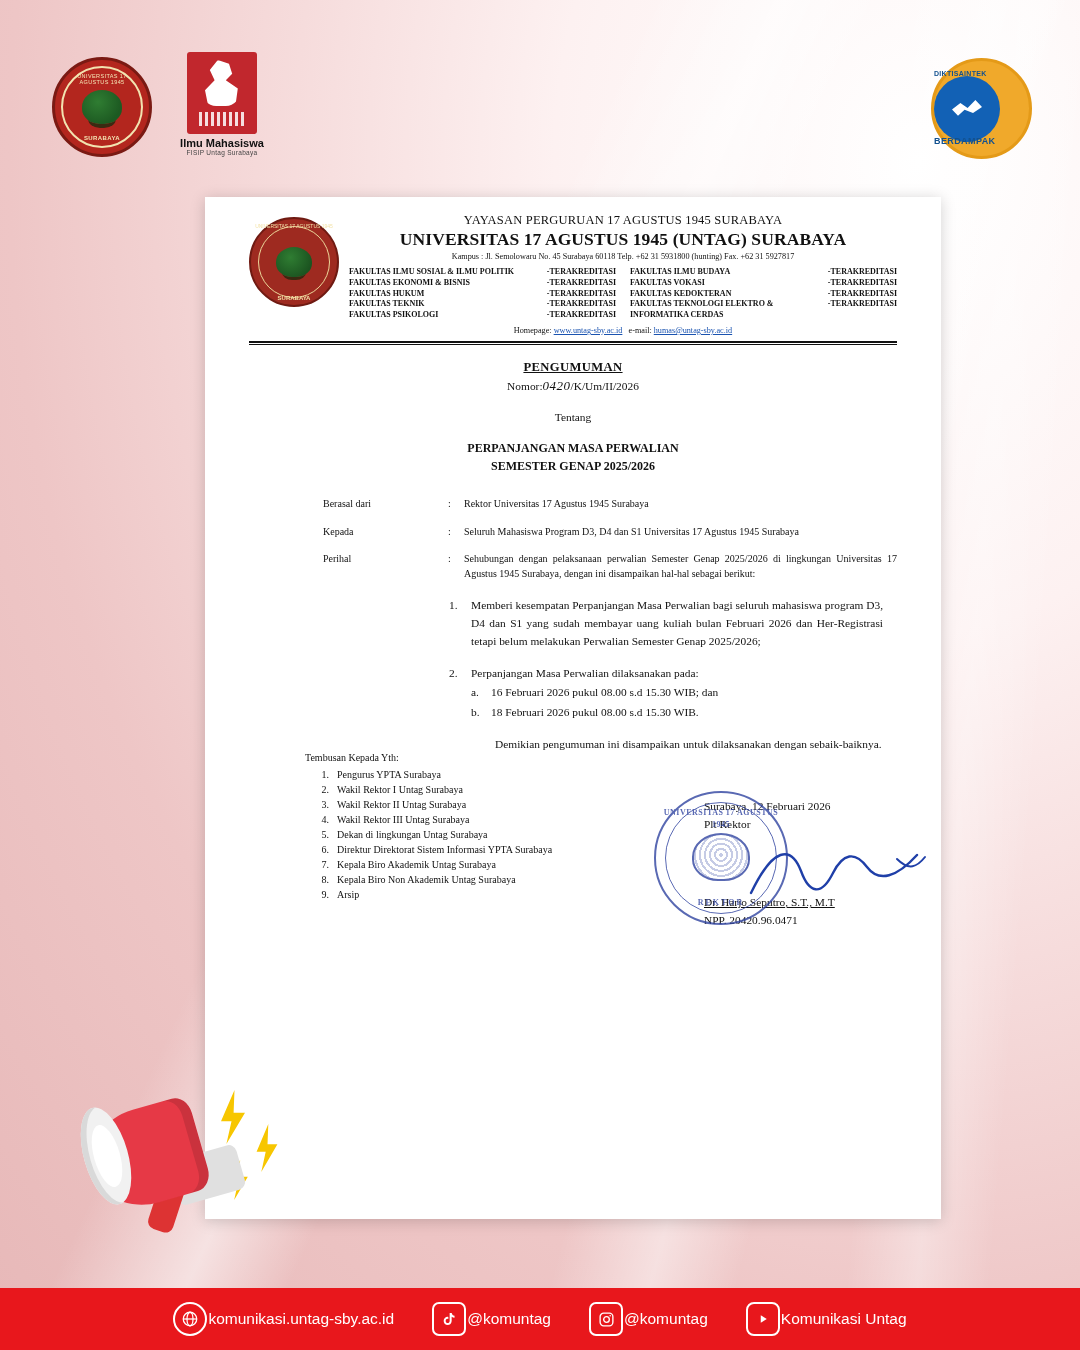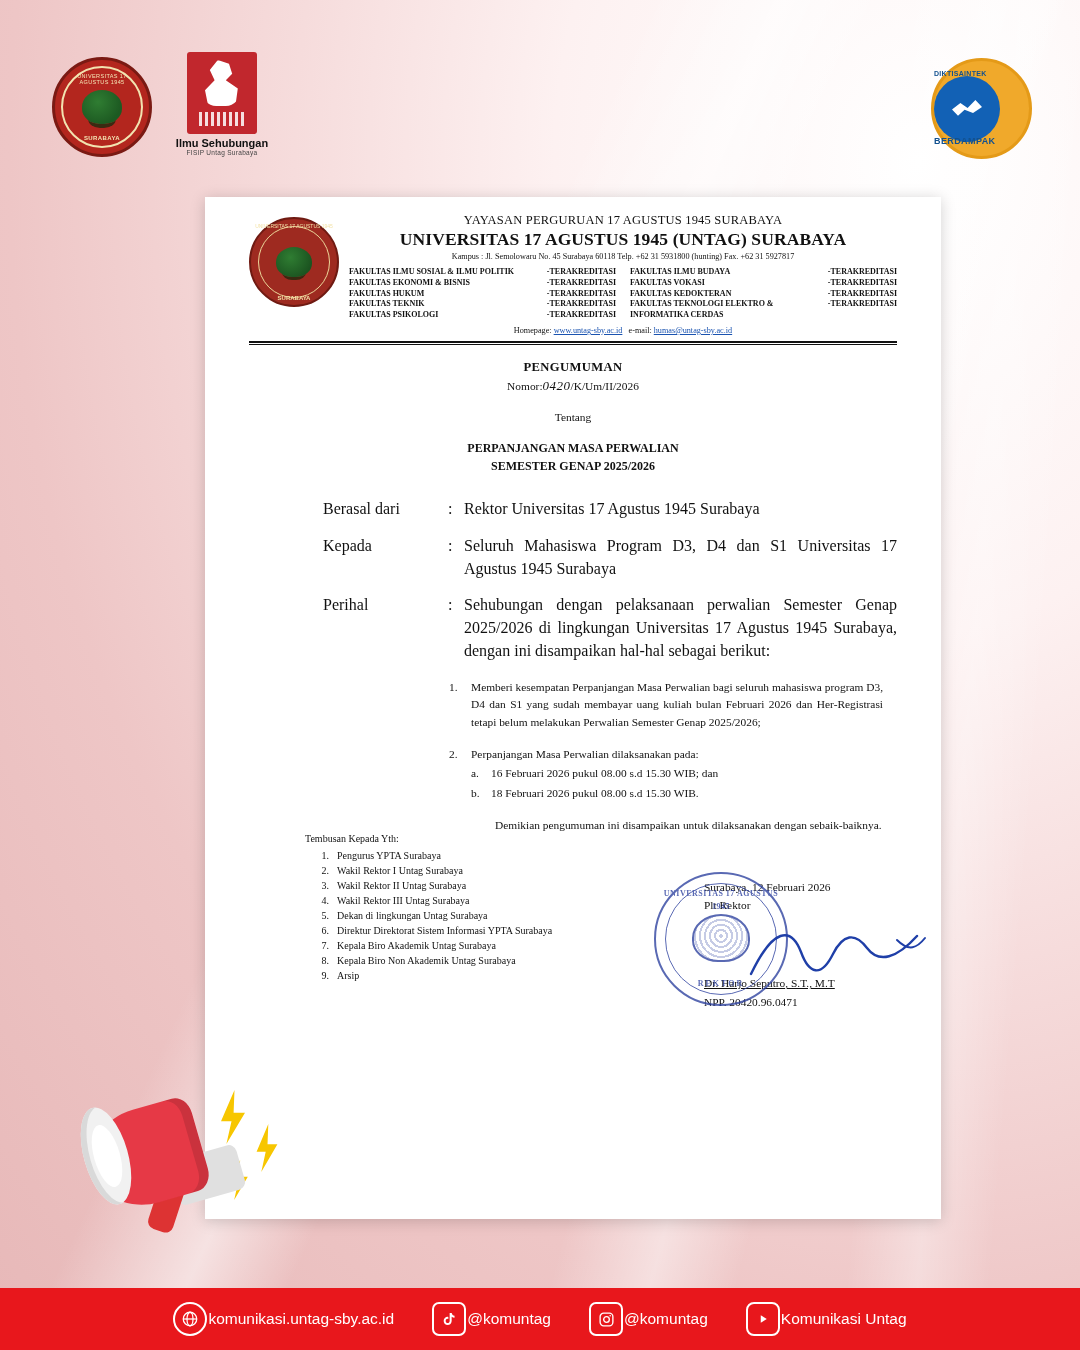--- a/index.html
+++ b/index.html
@@ -112,28 +112,28 @@
   .fak-col{flex:1;}
   .fak-row{display:flex;justify-content:space-between;line-height:1.35;}
   .fak-row .n{white-space:nowrap;}
   .fak-row .a{white-space:nowrap;}
   .homepage{font-size:8.2px;margin-top:5px;text-align:center;}
   .homepage a{color:#1a53b0;text-decoration:underline;}
   .rule{border-top:2.2px solid #111;margin:6px 0 0 0;}
   .rule2{border-top:.8px solid #111;margin-top:1.5px;}
 
   .title-block{text-align:center;margin-top:15px;}
-  .t-peng{font-weight:bold;font-size:12.6px;letter-spacing:.4px;}
+  .t-peng{font-weight:bold;font-size:12.6px;letter-spacing:.4px;text-decoration:underline;}
   .t-nomor{font-size:11.4px;margin-top:3px;}
   .t-nomor .hand{font-family:"Liberation Serif",serif;font-style:italic;font-size:13px;letter-spacing:.5px;}
   .t-tentang{font-size:11.4px;margin-top:17px;}
   .t-subject{font-weight:bold;font-size:12px;margin-top:16px;line-height:1.5;}
 
   .meta{margin-top:22px;padding-left:74px;}
-  .meta-row{display:flex;margin-bottom:13px;font-size:16px;line-height:1.45;}
+  .meta-row{display:flex;margin-bottom:13px;font-size:10px;line-height:1.45;}
   .meta-row .lbl{width:125px;flex:0 0 125px;}
   .meta-row .col{width:16px;flex:0 0 16px;}
   .meta-row .val{flex:1;text-align:justify;}
 
   .list{margin-top:16px;padding-left:200px;padding-right:14px;}
   .li{display:flex;font-size:11.4px;line-height:1.55;margin-bottom:14px;}
   .li .num{width:22px;flex:0 0 22px;}
   .li .body{flex:1;text-align:justify;}
   .sub{display:flex;line-height:1.55;margin-top:2px;}
   .sub .s-num{width:20px;flex:0 0 20px;}
@@ -227,21 +227,21 @@
       <div class="tree"></div>
       <div class="txt-bot">SURABAYA</div>
     </div>
   </div>
 
   <div class="logo-ilkom">
     <div class="mark">
       <div class="silho"></div>
       <div class="scrib"></div>
     </div>
-    <div class="l1">Ilmu Sehubungan</div>
+    <div class="l1">Ilmu Mahasiswa</div>
     <div class="l2">FISIP Untag Surabaya</div>
   </div>
 
   <div class="logo-diktisaintek">
     <div class="top-t">DIKTISAINTEK</div>
     <div class="inner">
       <div class="bird"></div>
     </div>
     <div class="bot-t">BERDAMPAK</div>
   </div>

